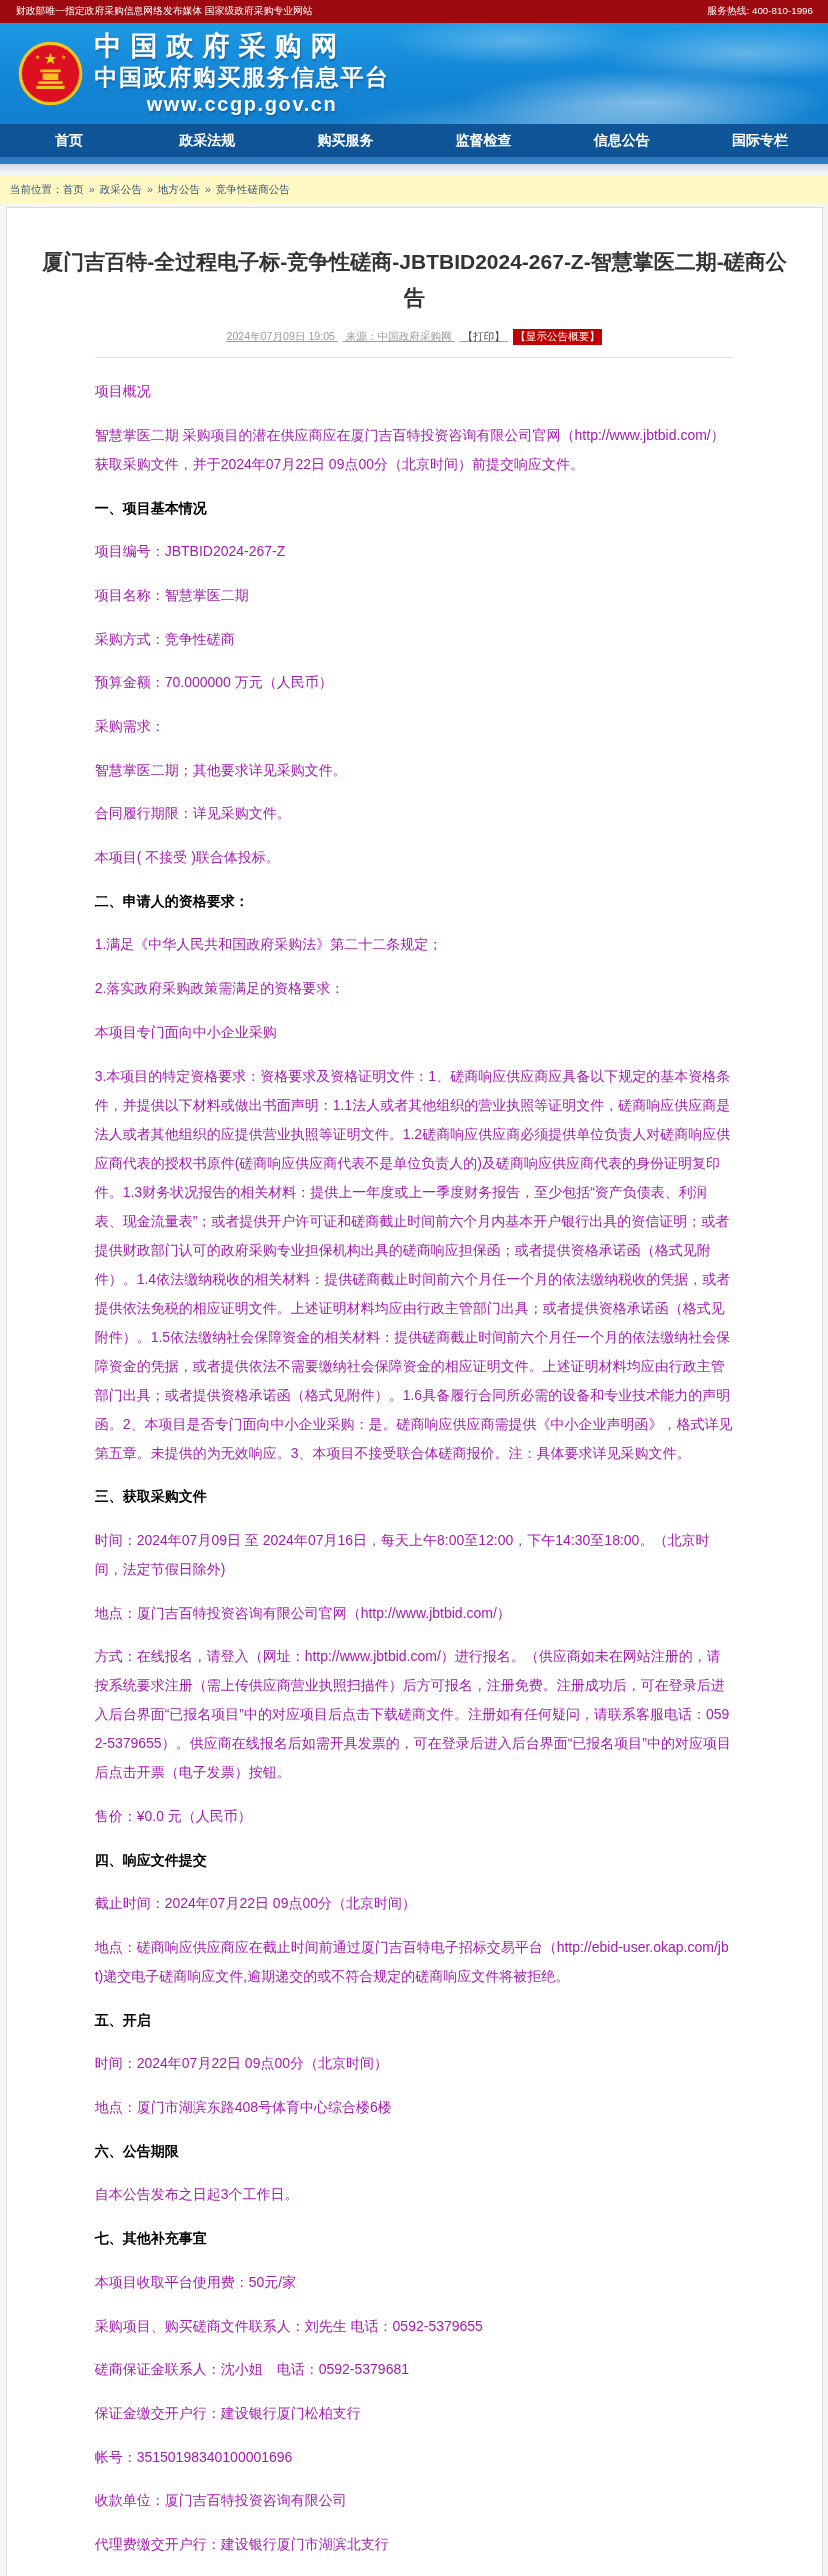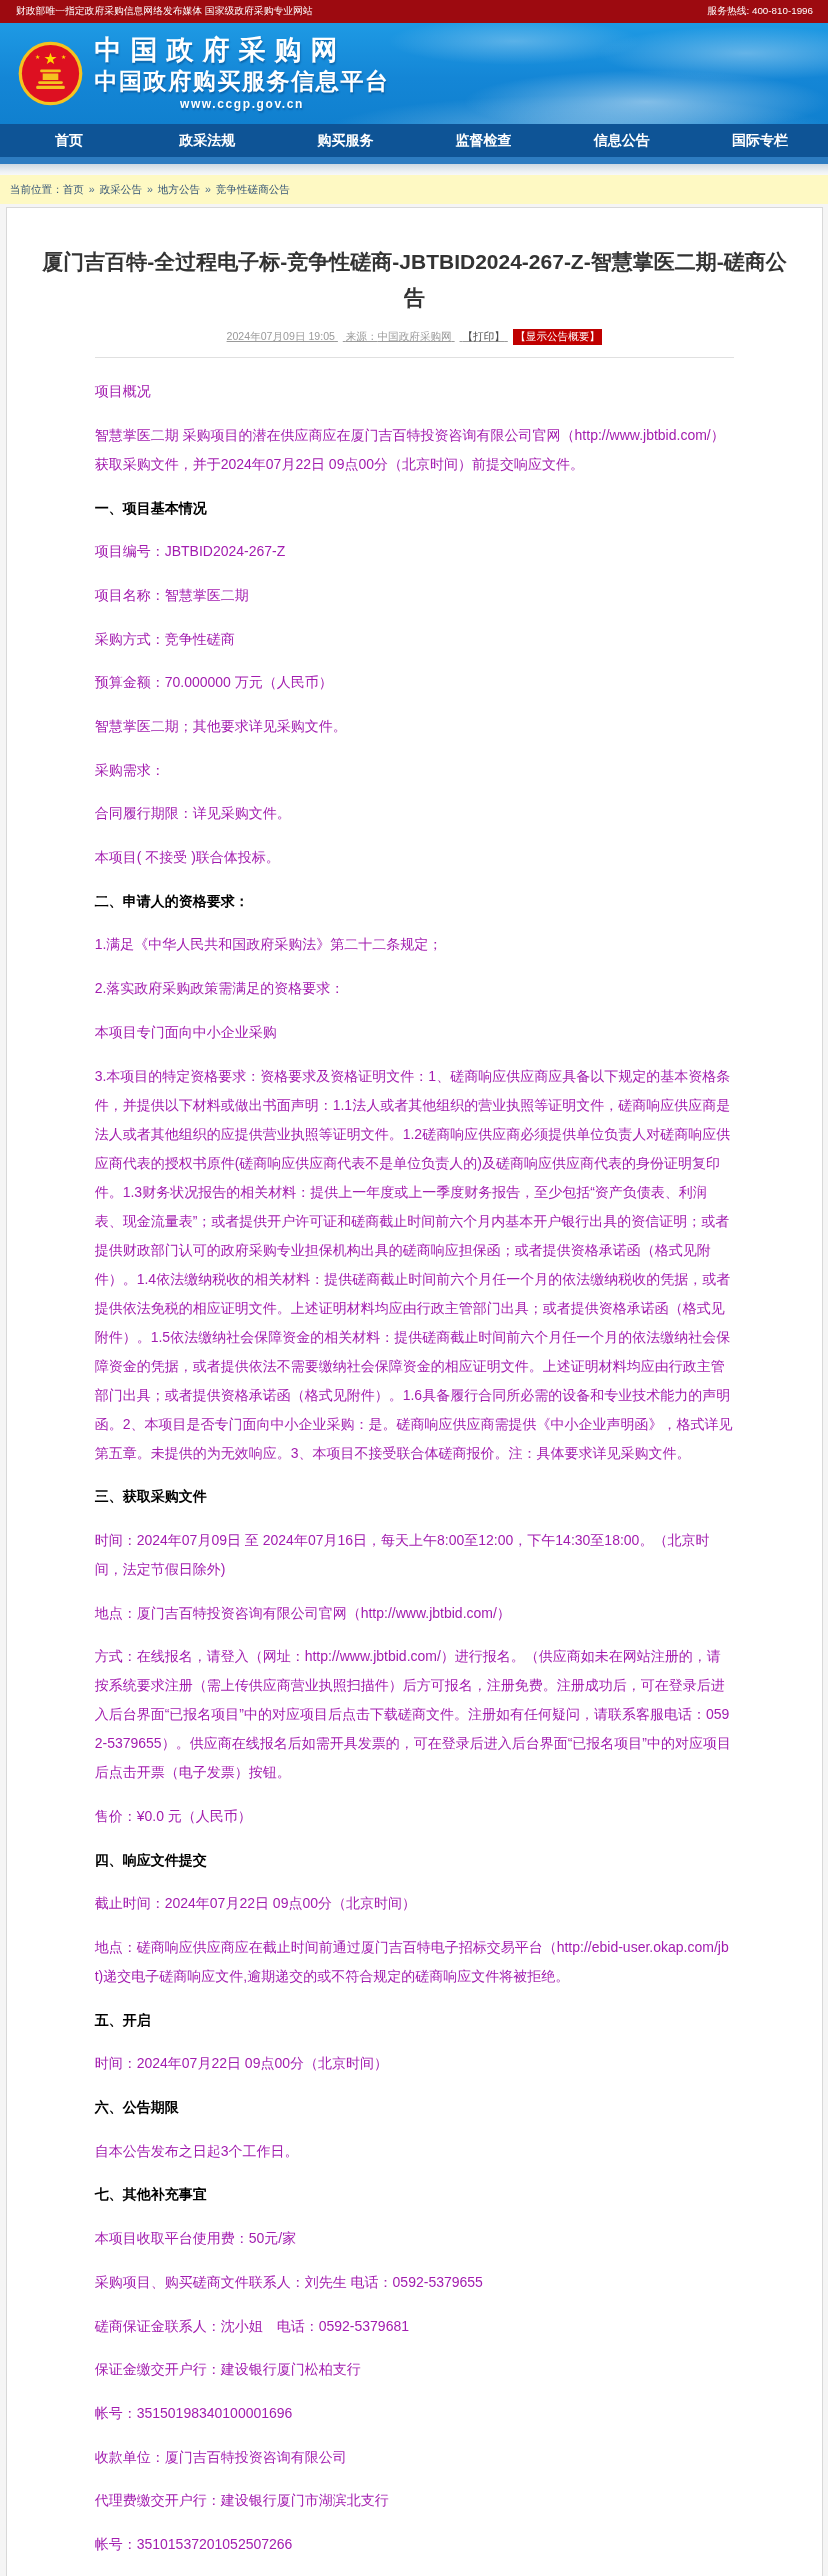--- a/index.html
+++ b/index.html
@@ -31,21 +31,21 @@
   .banner-text { color:#fff; line-height:1; }
   .site-name {
     font-size:27px; font-weight:bold; letter-spacing:9px;
     text-shadow:0.8px 1.6px 1.6px rgba(0,60,120,.45); margin-bottom:5.7px;
   }
   .site-sub {
     font-size:23px; font-weight:bold; letter-spacing:1.6px;
     text-shadow:0.8px 1.6px 1.6px rgba(0,60,120,.45); margin-bottom:5.7px;
   }
   .site-url {
-    font-size:12px; font-weight:bold; letter-spacing:1.6px; text-align:center;
+    font-size:20px; font-weight:bold; letter-spacing:1.6px; text-align:center;
     text-shadow:0.8px 1.6px 1.6px rgba(0,60,120,.45);
   }
   
   .nav {
     height:33px; background:#0e5496; display:flex; align-items:stretch;
   }
   .nav-item {
     flex:1; display:flex; align-items:center; justify-content:center;
     color:#fff; font-size:14px; font-weight:bold; text-decoration:none; cursor:pointer;
   }
@@ -143,39 +143,40 @@
   <hr class="divider">
 
   <div class="article">
       <p>项目概况</p>
       <p>智慧掌医二期 采购项目的潜在供应商应在厦门吉百特投资咨询有限公司官网（http://www.jbtbid.com/）获取采购文件，并于2024年07月22日 09点00分（北京时间）前提交响应文件。</p>
       <p class="bold">一、项目基本情况</p>
       <p>项目编号：JBTBID2024-267-Z</p>
       <p>项目名称：智慧掌医二期</p>
       <p>采购方式：竞争性磋商</p>
       <p>预算金额：70.000000 万元（人民币）</p>
+      <p>采购需求：</p>
       <p>智慧掌医二期；其他要求详见采购文件。</p>
-      <p>采购需求：</p>
       <p>合同履行期限：详见采购文件。</p>
       <p>本项目( 不接受 )联合体投标。</p>
       <p class="bold">二、申请人的资格要求：</p>
       <p>1.满足《中华人民共和国政府采购法》第二十二条规定；</p>
       <p>2.落实政府采购政策需满足的资格要求：</p>
       <p>本项目专门面向中小企业采购</p>
       <p>3.本项目的特定资格要求：资格要求及资格证明文件：1、磋商响应供应商应具备以下规定的基本资格条件，并提供以下材料或做出书面声明：1.1法人或者其他组织的营业执照等证明文件，磋商响应供应商是法人或者其他组织的应提供营业执照等证明文件。1.2磋商响应供应商必须提供单位负责人对磋商响应供应商代表的授权书原件(磋商响应供应商代表不是单位负责人的)及磋商响应供应商代表的身份证明复印件。1.3财务状况报告的相关材料：提供上一年度或上一季度财务报告，至少包括“资产负债表、利润表、现金流量表”；或者提供开户许可证和磋商截止时间前六个月内基本开户银行出具的资信证明；或者提供财政部门认可的政府采购专业担保机构出具的磋商响应担保函；或者提供资格承诺函（格式见附件）。1.4依法缴纳税收的相关材料：提供磋商截止时间前六个月任一个月的依法缴纳税收的凭据，或者提供依法免税的相应证明文件。上述证明材料均应由行政主管部门出具；或者提供资格承诺函（格式见附件）。1.5依法缴纳社会保障资金的相关材料：提供磋商截止时间前六个月任一个月的依法缴纳社会保障资金的凭据，或者提供依法不需要缴纳社会保障资金的相应证明文件。上述证明材料均应由行政主管部门出具；或者提供资格承诺函（格式见附件）。1.6具备履行合同所必需的设备和专业技术能力的声明函。2、本项目是否专门面向中小企业采购：是。磋商响应供应商需提供《中小企业声明函》，格式详见第五章。未提供的为无效响应。3、本项目不接受联合体磋商报价。注：具体要求详见采购文件。</p>
       <p class="bold">三、获取采购文件</p>
       <p>时间：2024年07月09日 至 2024年07月16日，每天上午8:00至12:00，下午14:30至18:00。（北京时间，法定节假日除外)</p>
       <p>地点：厦门吉百特投资咨询有限公司官网（http://www.jbtbid.com/）</p>
       <p>方式：在线报名，请登入（网址：http://www.jbtbid.com/）进行报名。（供应商如未在网站注册的，请按系统要求注册（需上传供应商营业执照扫描件）后方可报名，注册免费。注册成功后，可在登录后进入后台界面“已报名项目”中的对应项目后点击下载磋商文件。注册如有任何疑问，请联系客服电话：0592-5379655）。供应商在线报名后如需开具发票的，可在登录后进入后台界面“已报名项目”中的对应项目后点击开票（电子发票）按钮。</p>
       <p>售价：¥0.0 元（人民币）</p>
       <p class="bold">四、响应文件提交</p>
       <p>截止时间：2024年07月22日 09点00分（北京时间）</p>
       <p>地点：磋商响应供应商应在截止时间前通过厦门吉百特电子招标交易平台（http://ebid-user.okap.com/jbt)递交电子磋商响应文件,逾期递交的或不符合规定的磋商响应文件将被拒绝。</p>
       <p class="bold">五、开启</p>
       <p>时间：2024年07月22日 09点00分（北京时间）</p>
+      <p>地点：厦门市湖滨东路408号体育中心综合楼6楼</p>
       <p class="bold">六、公告期限</p>
       <p>自本公告发布之日起3个工作日。</p>
       <p class="bold">七、其他补充事宜</p>
       <p>本项目收取平台使用费：50元/家</p>
       <p>采购项目、购买磋商文件联系人：刘先生 电话：0592-5379655</p>
       <p>磋商保证金联系人：沈小姐　电话：0592-5379681</p>
       <p>保证金缴交开户行：建设银行厦门松柏支行</p>
       <p>帐号：35150198340100001696</p>
       <p>收款单位：厦门吉百特投资咨询有限公司</p>
       <p>代理费缴交开户行：建设银行厦门市湖滨北支行</p>

